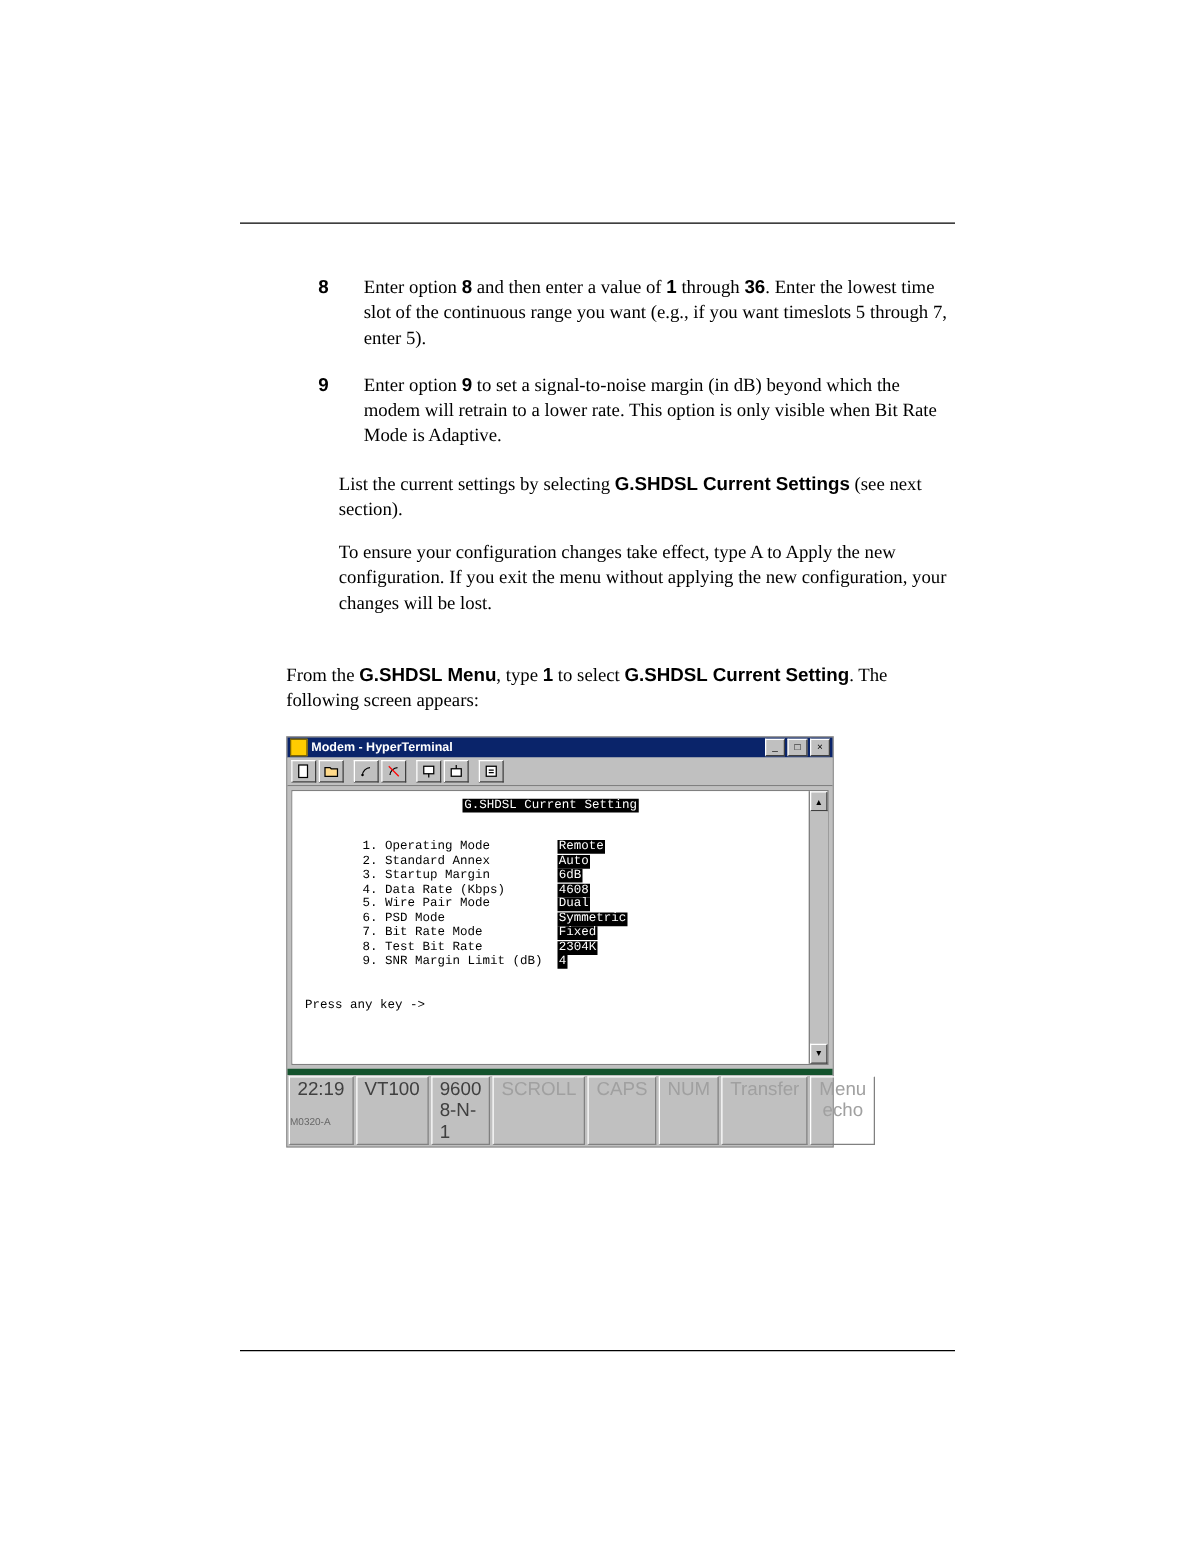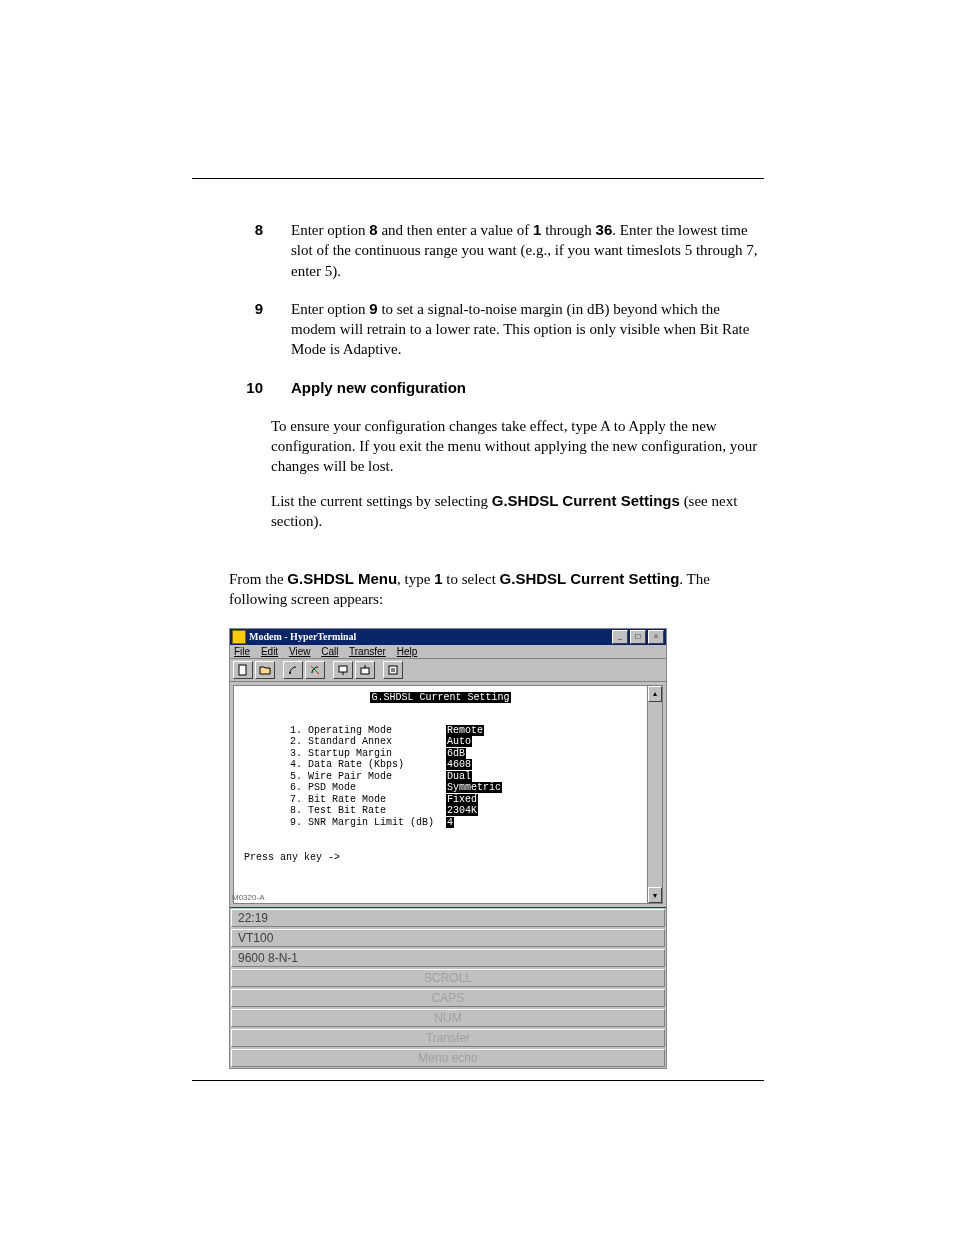--- a/index.html
+++ b/index.html
@@ -13,21 +13,21 @@
   .txt{flex:1;padding-left:8px;margin-left:20px;}
   .bold{font-weight:700;font-family:Arial,Helvetica,sans-serif;}
   .para{margin:0 0 14px 46px;font-size:15px;line-height:1.35;}
   .para.indent0{margin-left:4px;}
   .para.mt{margin-top:38px;}
 
   .section-label{font-family:Arial,Helvetica,sans-serif;font-weight:700;font-size:15px;}
 
   
   .term-wrap{margin:18px 0 0 4px;width:436px;border:1px solid #888;background:#c0c0c0;font-family:Tahoma,Arial,sans-serif;font-size:10px;color:#000;}
-  .titlebar{background:linear-gradient(#0a246a,#0a246a);color:#fff;display:flex;align-items:center;height:16px;padding:0 2px;font-family:Liberation Serif, serif;}
+  .titlebar{background:linear-gradient(#0a246a,#0a246a);color:#fff;display:flex;align-items:center;height:16px;padding:0 2px;}
   .title-ico{width:12px;height:12px;background:#ffcc00;border:1px solid #806600;margin-right:3px;}
   .title-text{flex:1;font-size:10px;font-weight:700;}
   .winbtn{width:14px;height:12px;background:#c0c0c0;border:1px solid #fff;border-right-color:#404040;border-bottom-color:#404040;margin-left:2px;display:flex;align-items:center;justify-content:center;font-size:8px;line-height:1;color:#000;}
 
   .menubar{background:#c0c0c0;padding:1px 4px;border-bottom:1px solid #808080;}
   .menubar span{margin-right:8px;font-size:10px;}
   .menubar u{text-decoration:underline;}
 
   .toolbar{background:#c0c0c0;padding:2px 3px;border-bottom:1px solid #808080;display:flex;gap:2px;}
   .tbtn{width:18px;height:16px;background:#c0c0c0;border:1px solid #fff;border-right-color:#404040;border-bottom-color:#404040;display:flex;align-items:center;justify-content:center;}
@@ -35,21 +35,21 @@
   .tsep{width:4px;}
 
   .term-body{background:#c0c0c0;padding:3px;}
   .term-inner{background:#fff;border:1px solid #808080;position:relative;display:flex;}
   .term-canvas{background:#fff;padding:6px 10px 40px 10px;font-family:"Courier New",monospace;font-size:10px;line-height:1.15;white-space:pre;color:#000;flex:1;}
   .inv{background:#000;color:#fff;padding:0 1px;}
   .term-scroll{width:14px;background:#c0c0c0;display:flex;flex-direction:column;justify-content:space-between;border-left:1px solid #808080;}
   .sbtn{height:14px;background:#c0c0c0;border:1px solid #fff;border-right-color:#404040;border-bottom-color:#404040;display:flex;align-items:center;justify-content:center;font-size:8px;}
   .sthumb{flex:1;background:#c0c0c0;}
 
-  .statusbar{display:flex;background:#c0c0c0;border-top:1px solid #14532d;font-size:12px;flex-direction:column;}
+  .statusbar{display:flex;background:#c0c0c0;border-top:5px solid #14532d;font-size:15px;}
   .stat{border:1px solid #808080;border-top-color:#fff;border-left-color:#fff;padding:1px 6px;margin:1px;color:#404040;}
   .stat.dim{color:#a0a0a0;text-align:center;}
   .corner-label{position:absolute;left:232px;top:893px;font-size:8px;font-family:Arial,sans-serif;color:#666;}
 </style>
 </head>
 <body>
 
 <div class="page">
   <div class="hr-top"></div>
 
@@ -62,52 +62,38 @@
       </div>
     </div>
 
     <div class="row" style="margin-top:16px;">
       <div class="num">9</div>
       <div class="txt">
         <span>Enter option </span><span class="bold">9</span><span> to set a signal-to-noise margin (in dB) beyond which the modem will retrain to a lower rate. This option is only visible when Bit Rate Mode is Adaptive.</span>
       </div>
     </div>
 
-    <div class="row" style="margin-top:16px;">
-      <div class="num">10</div>
-      <div class="txt">
-        <span class="bold section-label">Apply new configuration</span>
-      </div>
-    </div>
-
-    <p class="para">To ensure your configuration changes take effect, type A to Apply the new configuration. If you exit the menu without applying the new configuration, your changes will be lost.</p>
 
     <p class="para">
       <span>List the current settings by selecting </span><span class="bold section-label">G.SHDSL Current Settings</span><span> (see next section).</span>
     </p>
+
+    <p class="para">To ensure your configuration changes take effect, type A to Apply the new configuration. If you exit the menu without applying the new configuration, your changes will be lost.</p>
 
     <p class="para indent0 mt">
       <span>From the </span><span class="bold section-label">G.SHDSL Menu</span><span>, type </span><span class="bold section-label">1</span><span> to select </span><span class="bold section-label">G.SHDSL Current Setting</span><span>. The following screen appears:</span>
     </p>
 
     <div class="term-wrap">
       <div class="titlebar">
         <div class="title-ico"></div>
         <div class="title-text">Modem - HyperTerminal</div>
         <div class="winbtn">_</div>
         <div class="winbtn">□</div>
         <div class="winbtn">×</div>
-      </div>
-      <div class="menubar">
-        <span><u>File</u></span>
-        <span><u>Edit</u></span>
-        <span><u>View</u></span>
-        <span><u>Call</u></span>
-        <span><u>Transfer</u></span>
-        <span><u>Help</u></span>
       </div>
       <div class="toolbar">
         <div class="tbtn">
             <svg viewBox="0 0 12 12">
               <rect x="2" y="1" width="7" height="10" fill="#fff" stroke="#000"></rect>
             </svg>
           </div>
         <div class="tbtn">
             <svg viewBox="0 0 12 12">
               <path d="M1 3h4l1 1h5v6H1z" fill="#ffda8a" stroke="#000"></path>

